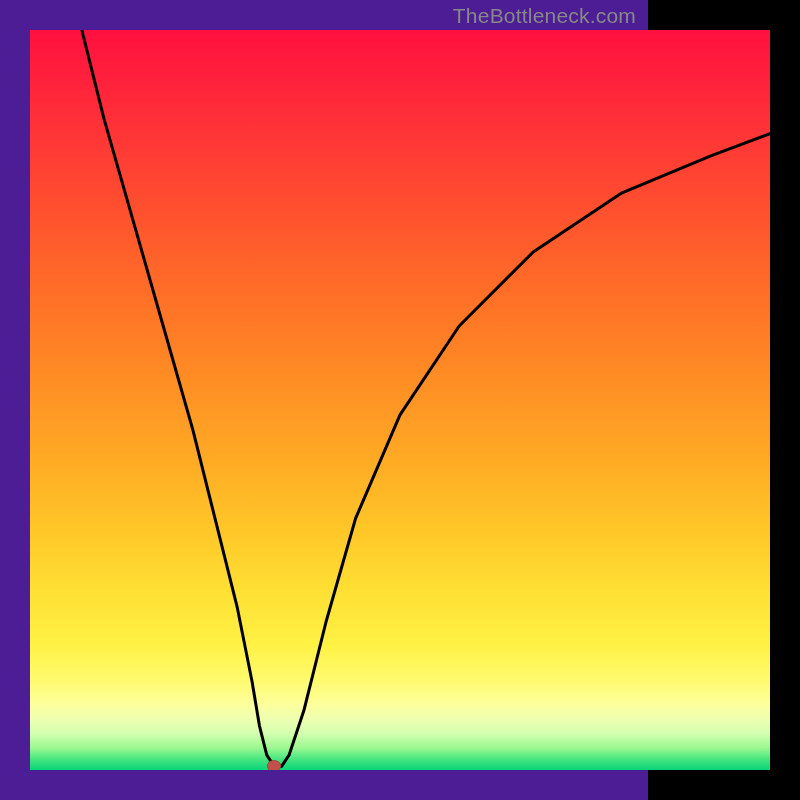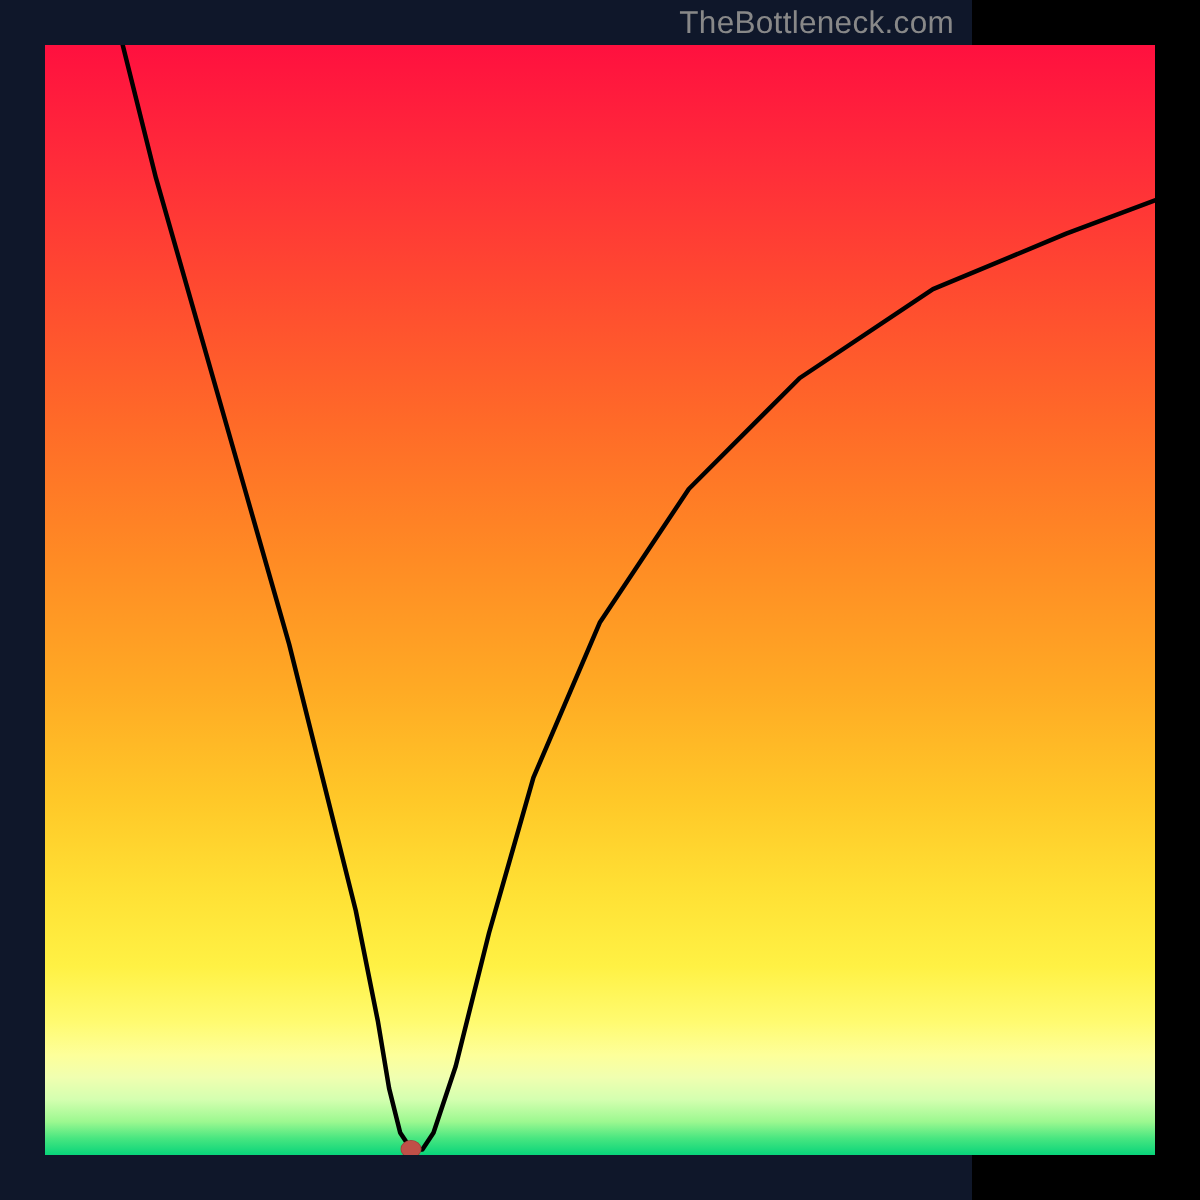--- a/index.html
+++ b/index.html
@@ -8,21 +8,21 @@
     width: 800px;
     height: 800px;
     background: #000;
     overflow: hidden;
     font-family: Arial, Helvetica, sans-serif;
   }
   .frame {
     position: relative;
     width: 648px;
     height: 800px;
-    background: #0f172a;
+    background: #4c1d95;
   }
   .watermark {
     position: absolute;
     top: 4px;
     right: 12px;
     color: #888;
     font-size: 21px;
     font-weight: 400;
     letter-spacing: 0.2px;
     z-index: 5;

